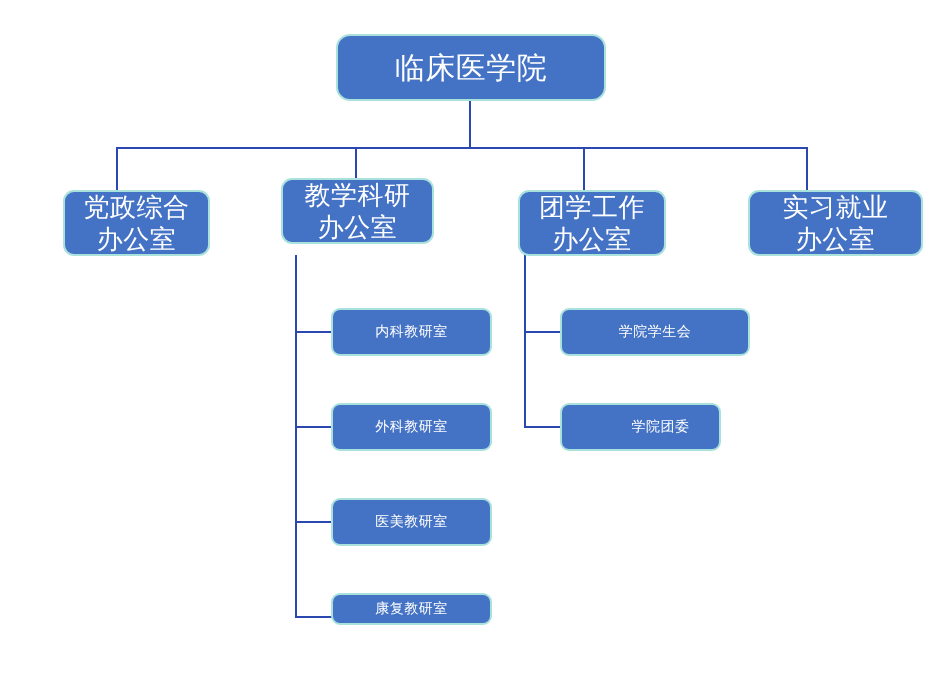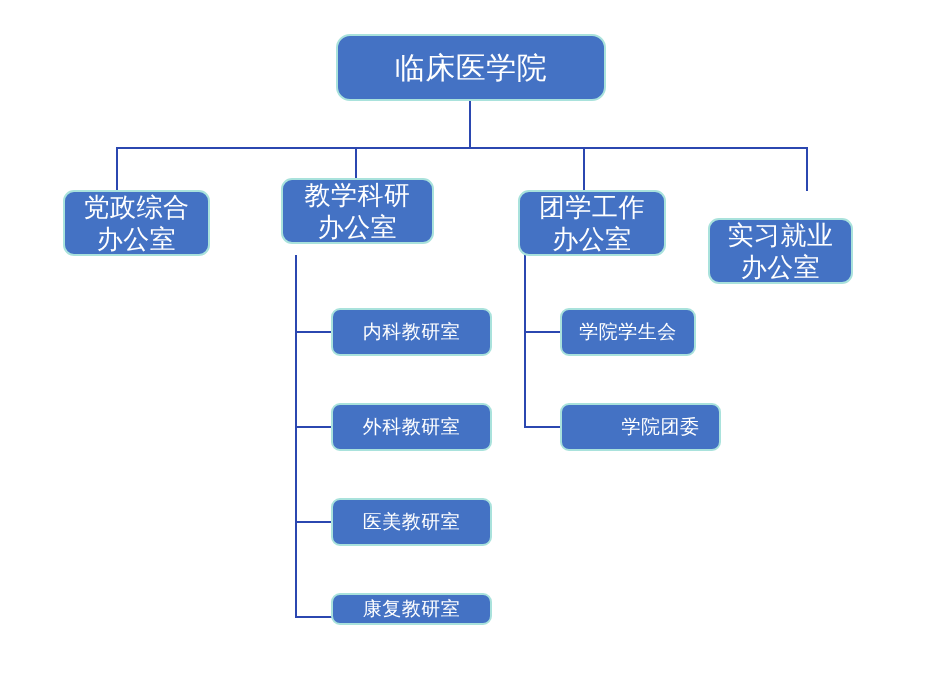--- a/index.html
+++ b/index.html
@@ -39,21 +39,21 @@
   }
   .node.root {
     border-radius: 14px;
     font-size: 30px;
   }
   .node.level2 {
     font-size: 26px;
     border-radius: 11px;
   }
   .node.level3 {
-    font-size: 19px;
+    font-size: 14px;
     border-radius: 9px;
   }
   .connector {
     position: absolute;
     background: #2B47B0;
     z-index: 1;
   }
   .connector.v { width: 2px; }
   .connector.h { height: 2px; }
 </style>
@@ -93,42 +93,42 @@
   <div class="node level2" style="left:281px; top:178px; width:153px; height:66px;">
     <span class="node-label">教学科研
 办公室</span>
   </div>
 
   <div class="node level2" style="left:510px; top:190px; width:148px; height:66px;margin-left:8px;">
     <span class="node-label">团学工作
 办公室</span>
   </div>
 
-  <div class="node level2" style="left:708px; top:190px; width:145px; height:66px;margin-top:28px;">
+  <div class="node level2" style="left:748px; top:190px; width:175px; height:66px;">
     <span class="node-label">实习就业
 办公室</span>
   </div>
 
   <div class="node level3" style="left:331px; top:308px; width:161px; height:48px;">
     <span class="node-label">内科教研室</span>
   </div>
 
   <div class="node level3" style="left:331px; top:403px; width:161px; height:48px;">
     <span class="node-label">外科教研室</span>
   </div>
 
   <div class="node level3" style="left:331px; top:498px; width:161px; height:48px;">
     <span class="node-label">医美教研室</span>
   </div>
 
   <div class="node level3" style="left:331px; top:593px; width:161px; height:32px;">
     <span class="node-label">康复教研室</span>
   </div>
 
-  <div class="node level3" style="left:560px; top:308px; width:136px; height:48px;">
+  <div class="node level3" style="left:560px; top:308px; width:190px; height:48px;">
     <span class="node-label">学院学生会</span>
   </div>
 
   <div class="node level3" style="left:560px; top:403px; width:161px; height:48px;padding-left:40px;">
     <span class="node-label">学院团委</span>
   </div>
 
 </div>
 
 </body></html>

